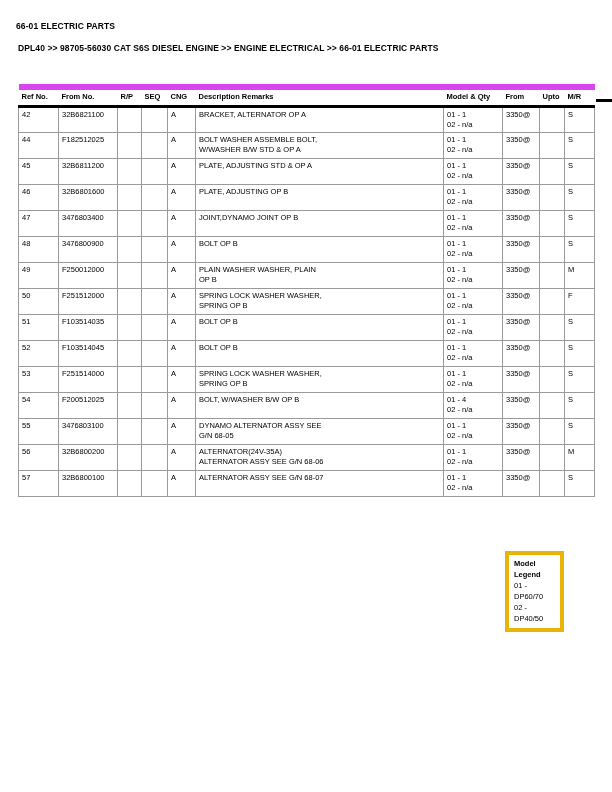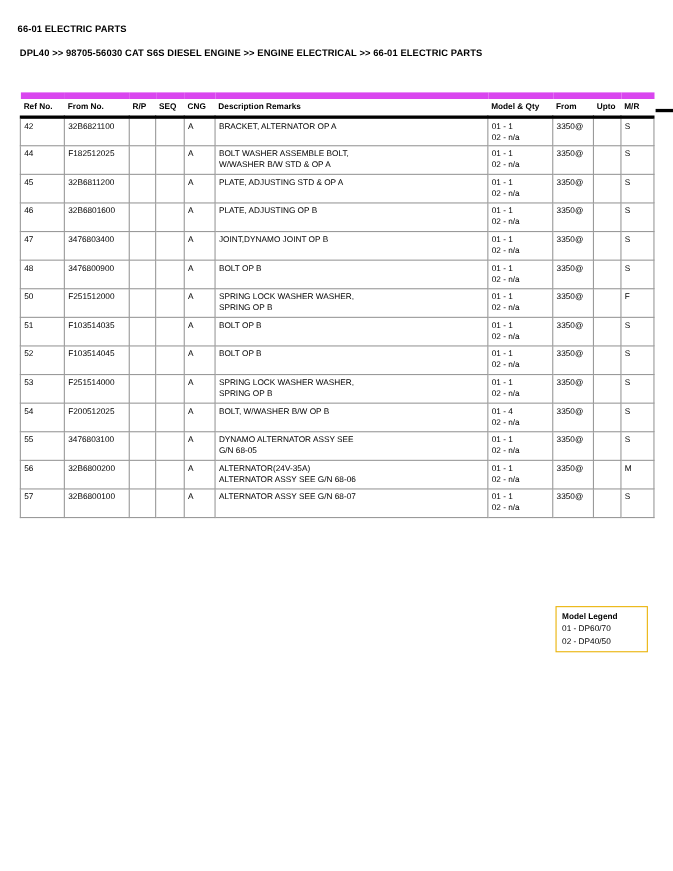--- a/index.html
+++ b/index.html
@@ -73,22 +73,22 @@
     right: 0;
     top: 99px;
     width: 16px;
     height: 3px;
     background: #000;
   }
   .model-legend {
     position: absolute;
     left: 505px;
     top: 551px;
-    width: 84px;
-    border: 1px solid #eab308;
+    width: 59px;
+    border: 4px solid #eab308;
     padding: 3px 5px 4px 5px;
     font-size: 7.5px;
     line-height: 11px;
   }
   .model-legend .legend-title {
     display: block;
     font-weight: bold;
   }
   .model-legend .legend-item {
     display: block;
@@ -201,20 +201,34 @@
         <td></td>
         <td>A</td>
         <td>BOLT OP B</td>
         <td>01 - 1
 02 - n/a</td>
         <td>3350@</td>
         <td></td>
         <td>S</td>
       </tr>
       <tr>
+        <td>49</td>
+        <td>F250012000</td>
+        <td></td>
+        <td></td>
+        <td>A</td>
+        <td>PLAIN WASHER WASHER, PLAIN
+OP B</td>
+        <td>01 - 1
+02 - n/a</td>
+        <td>3350@</td>
+        <td></td>
+        <td>M</td>
+      </tr>
+      <tr>
         <td>50</td>
         <td>F251512000</td>
         <td></td>
         <td></td>
         <td>A</td>
         <td>SPRING LOCK WASHER WASHER,
 SPRING OP B</td>
         <td>01 - 1
 02 - n/a</td>
         <td>3350@</td>

